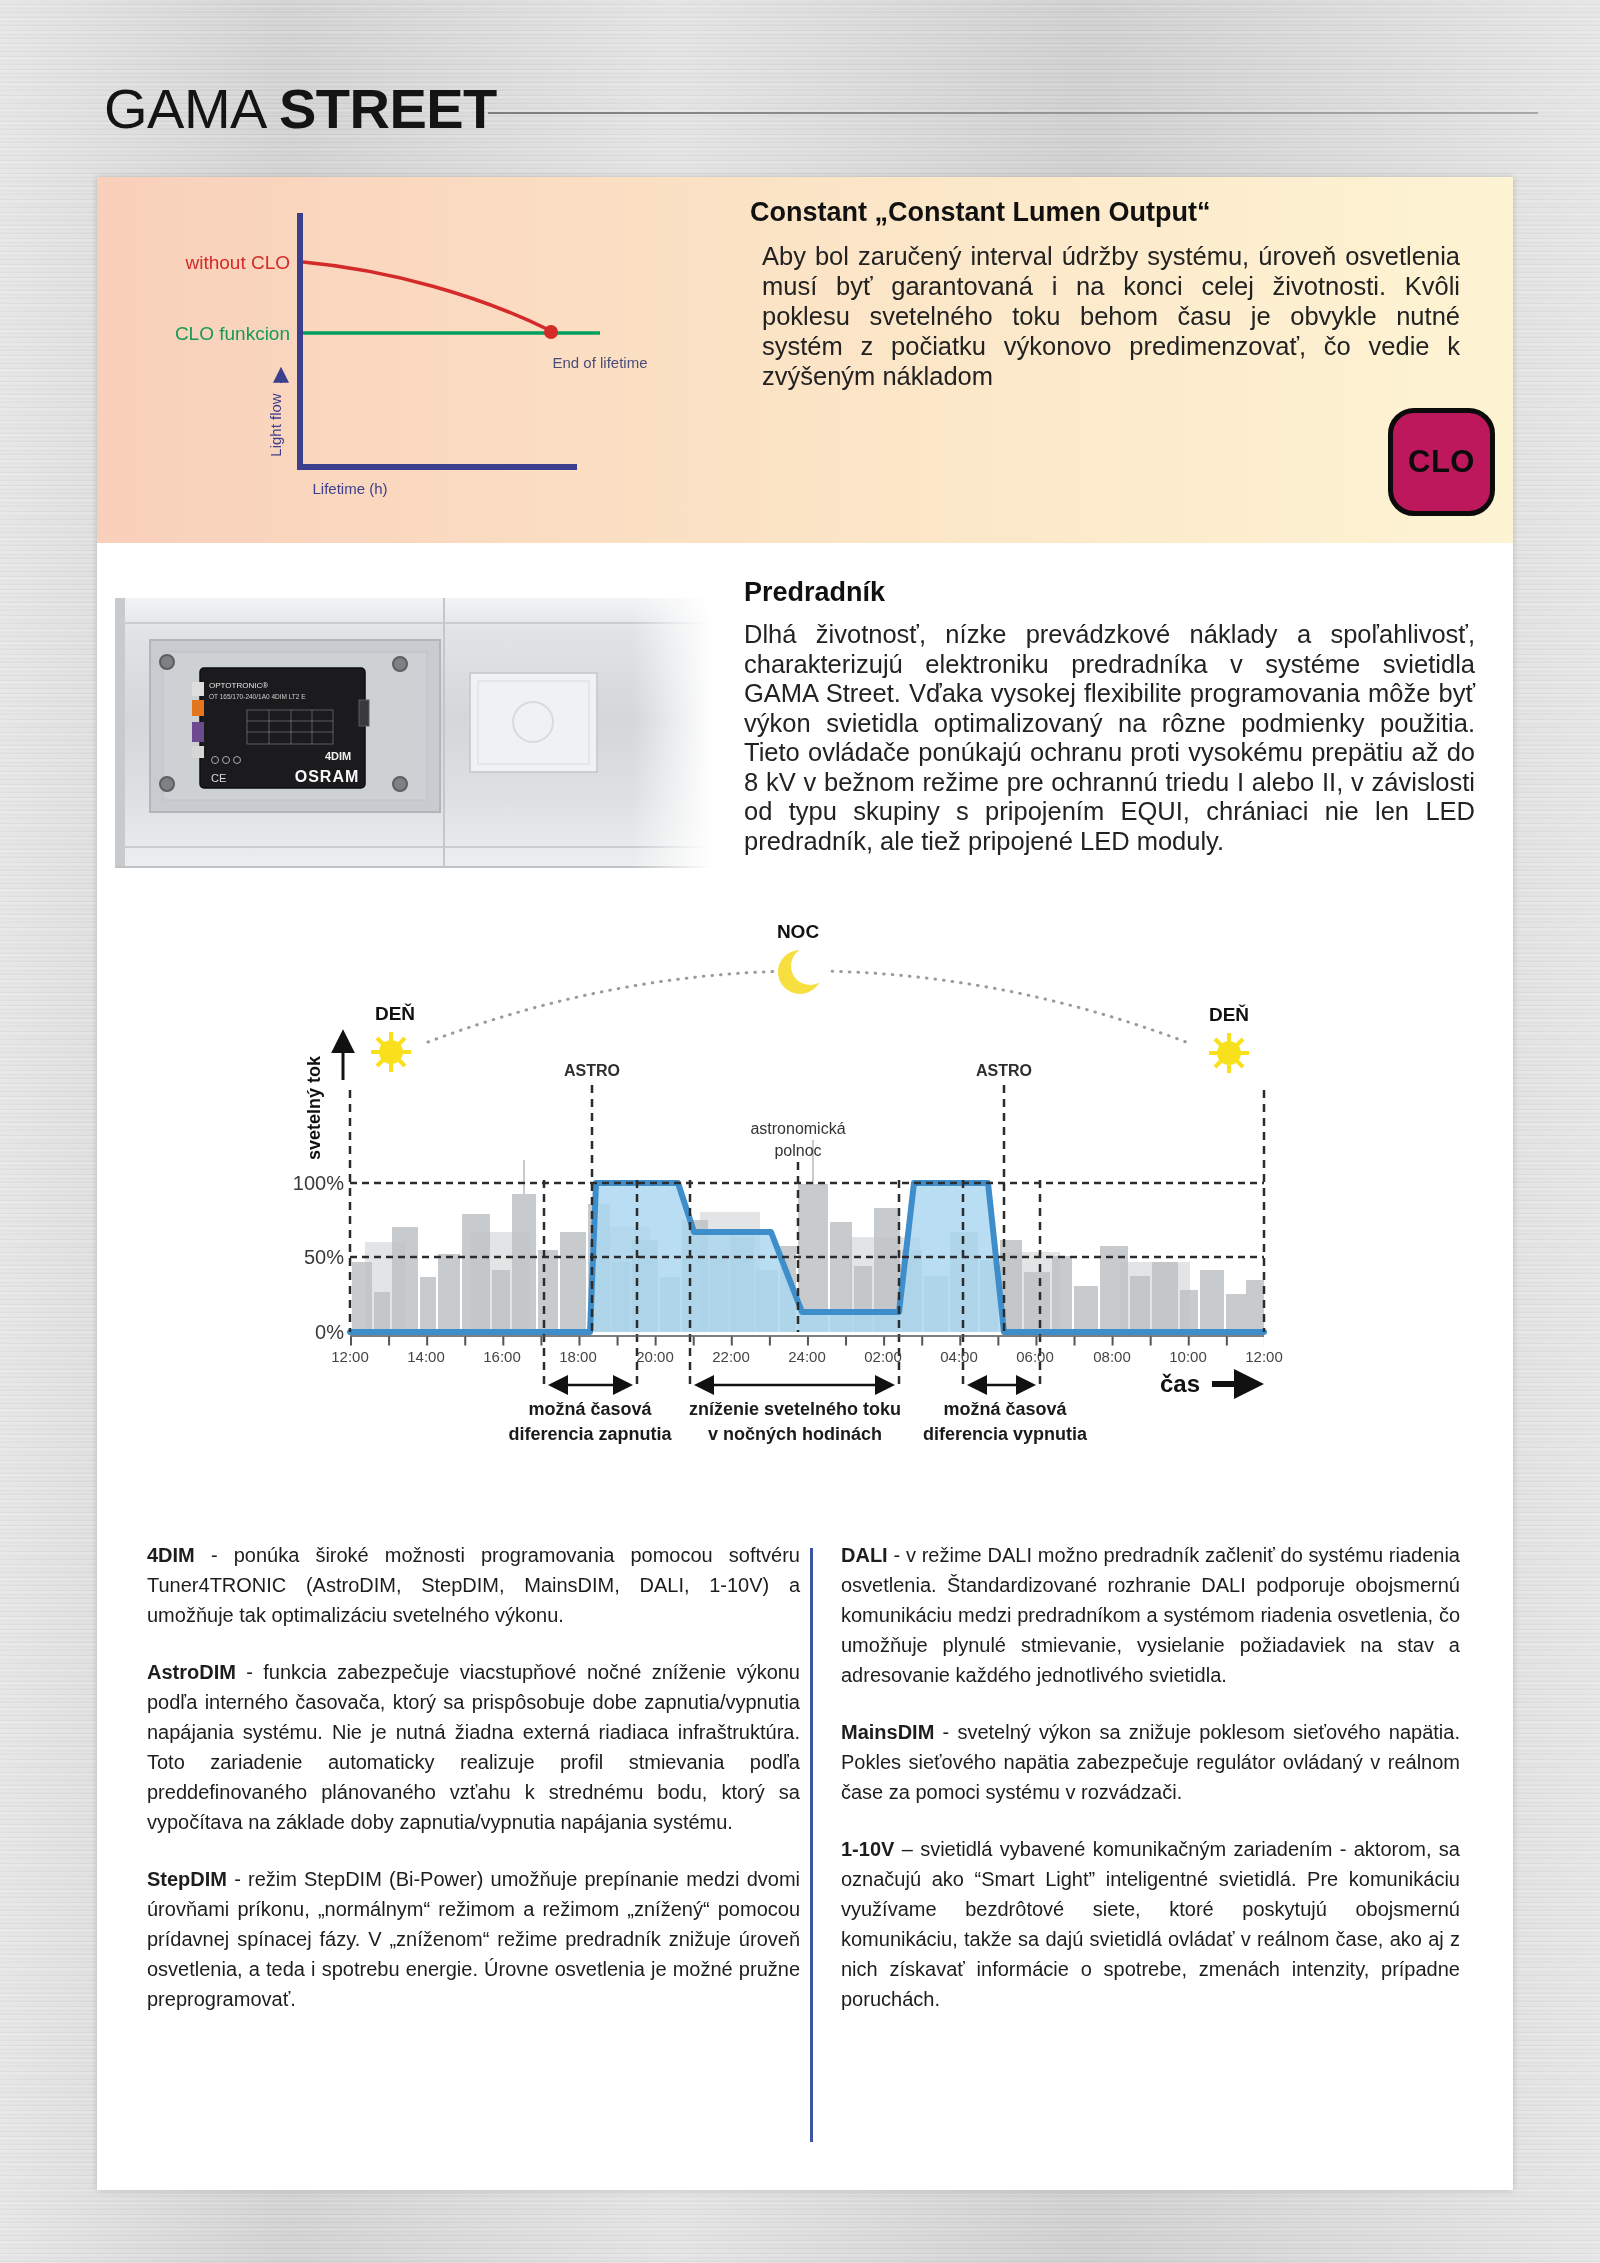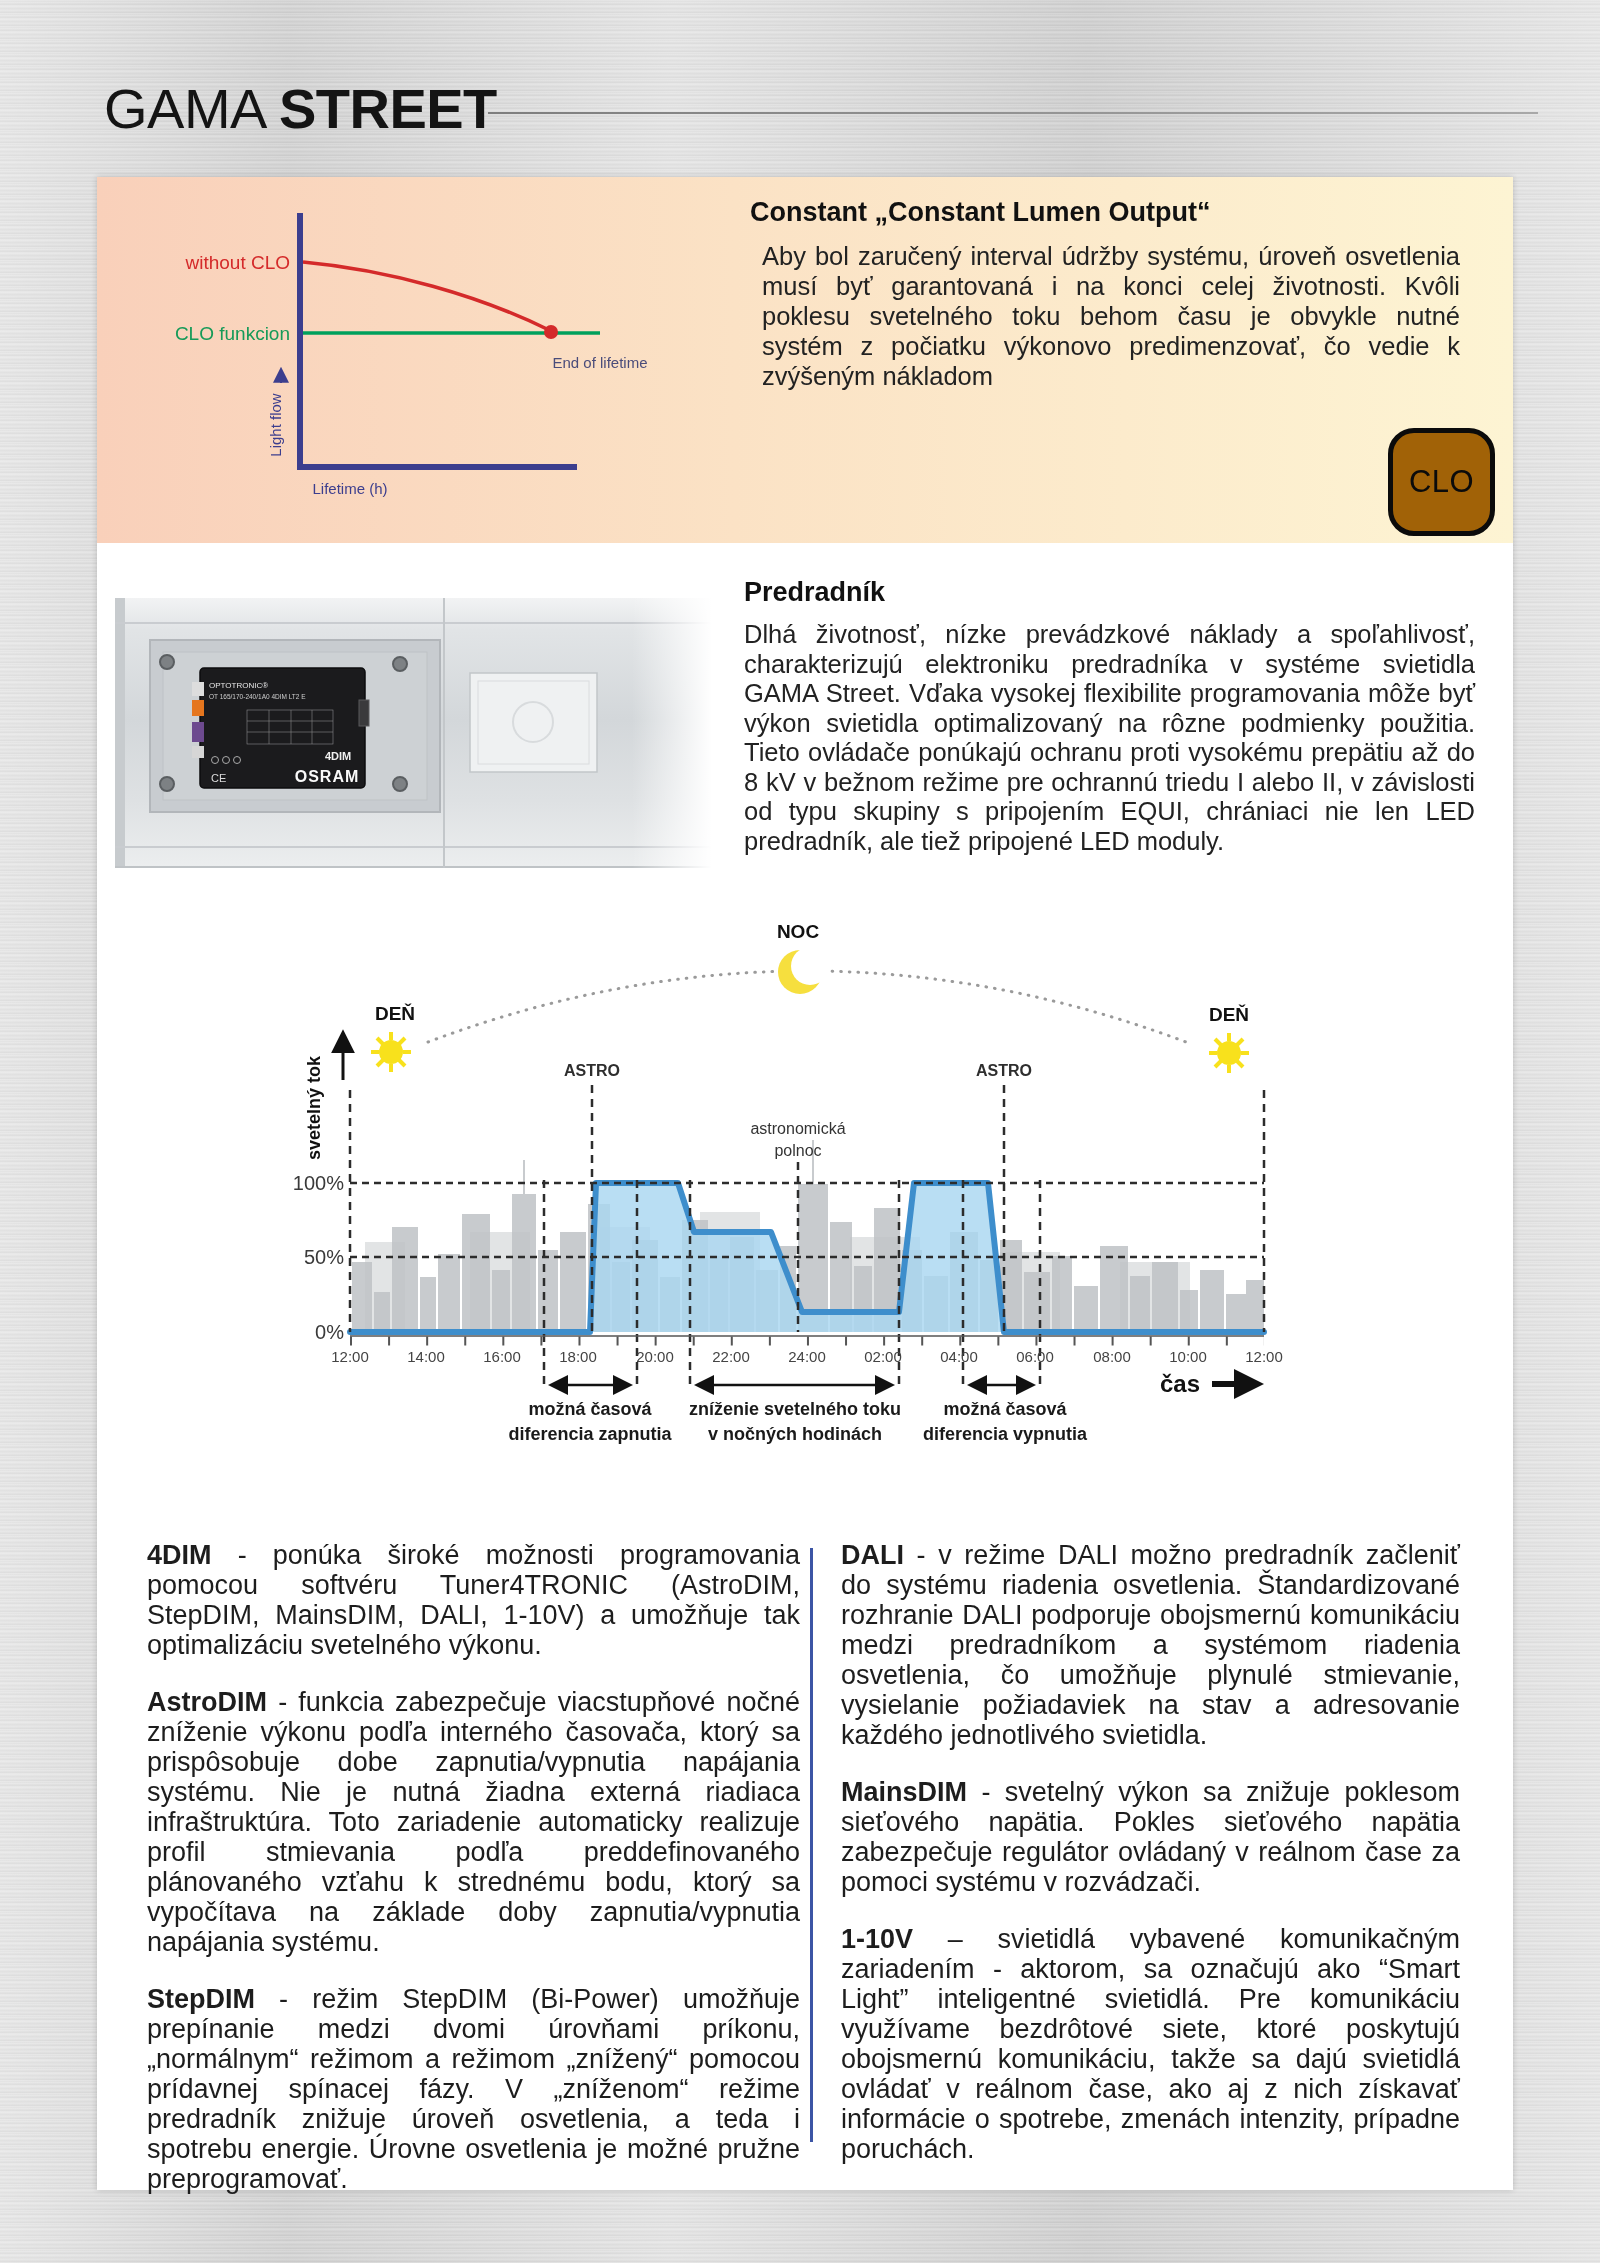--- a/index.html
+++ b/index.html
@@ -18,29 +18,29 @@
   .page-title .heavy{font-weight:bold;}
   .header-rule{left:488px;top:112px;width:1050px;height:2px;background:linear-gradient(90deg,#7e7e7e,#a8a8a8);}
   
   .panel{left:97px;top:177px;width:1416px;height:2013px;background:#ffffff;box-shadow:0 0 6px rgba(0,0,0,.18);}
   
   .clo-box{left:97px;top:177px;width:1416px;height:366px;background:linear-gradient(90deg,#f9d0ba 0%,#fbe2c5 45%,#fdf4d3 100%);}
   .clo-text{left:750px;top:197px;width:722px;}
   .clo-text h3{margin:0 0 13px 0;font-size:27px;font-weight:bold;color:#111;}
   .clo-text p{margin:12px;font-size:25.5px;line-height:30px;text-align:justify;color:#222;}
   .clo-text .wrap-right{margin-right:160px;}
-  .clo-badge{left:1388px;top:428px;width:97px;height:98px;background:#a16207;border:5px solid #0b0b0b;border-radius:26px;
-    display:flex;align-items:center;justify-content:center;font-size:31px;font-weight:normal;color:#0b0b0b;letter-spacing:.5px;}
+  .clo-badge{left:1388px;top:408px;width:97px;height:98px;background:#be185d;border:5px solid #0b0b0b;border-radius:26px;
+    display:flex;align-items:center;justify-content:center;font-size:31px;font-weight:bold;color:#0b0b0b;letter-spacing:.5px;}
   
   .ballast-text{left:744px;top:577px;width:731px;}
   .ballast-text h3{margin:0 0 12px 0;font-size:27px;font-weight:bold;color:#111;}
   .ballast-text p{margin:0;font-size:25.5px;line-height:29.5px;text-align:justify;color:#222;}
   
   .col{top:1540px;}
-  .col p{margin:0 0 27px 0;font-size:27px;line-height:30px;text-align:justify;color:#1d1d1d;}
+  .col p{margin:0 0 27px 0;font-size:20px;line-height:30px;text-align:justify;color:#1d1d1d;}
   .col p b{font-weight:bold;}
   .col-left{left:147px;width:653px;}
   .col-right{left:841px;width:619px;}
   .col-divider{left:810px;top:1548px;width:3px;height:594px;background:#3c55a5;}
   svg text{font-family:"Liberation Sans",sans-serif;}
 </style>
 </head>
 <body>
 
 <div class="abs page-title">

